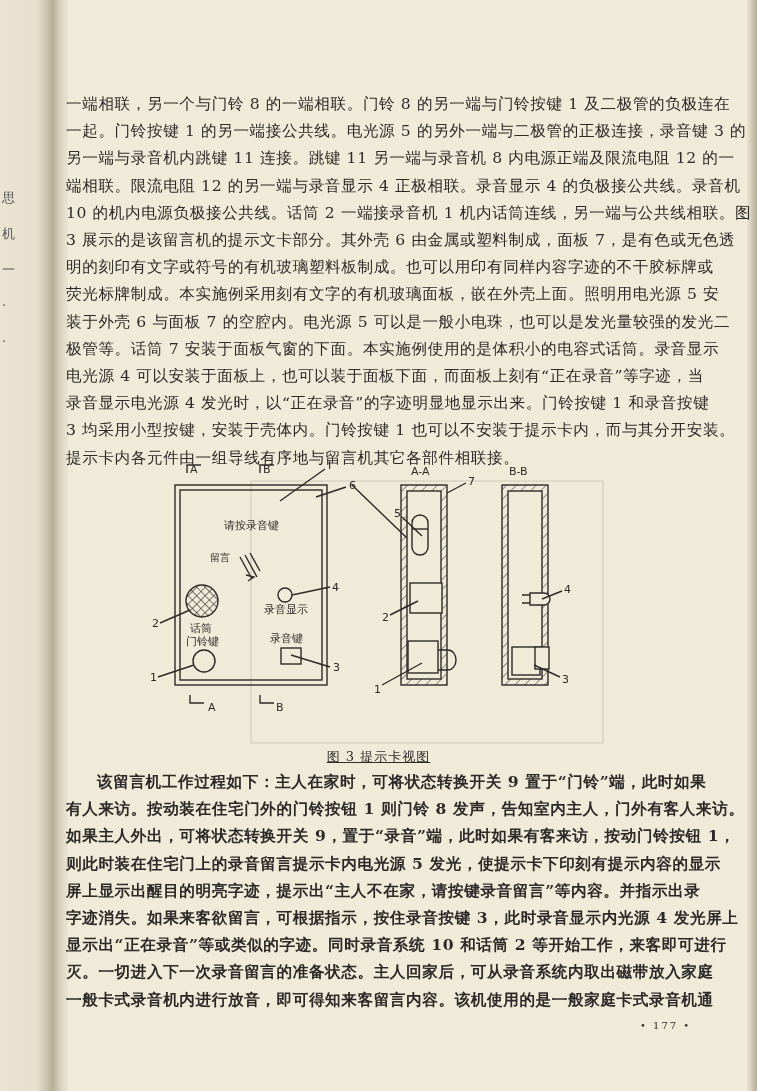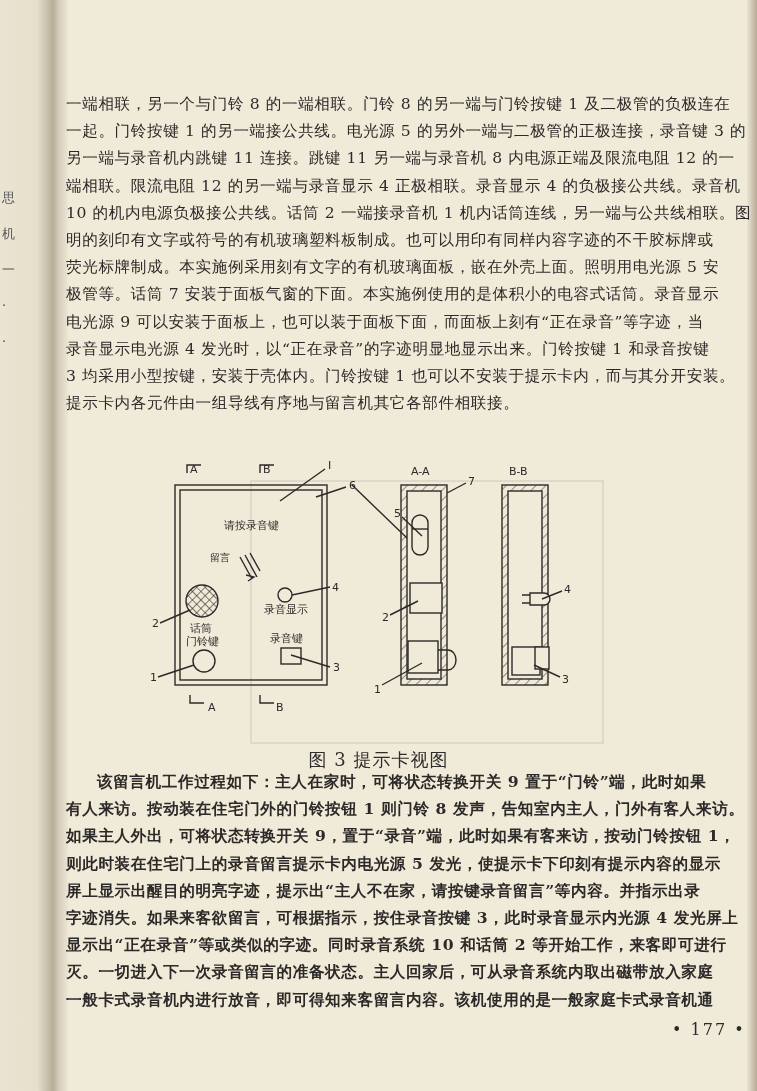--- a/index.html
+++ b/index.html
@@ -27,24 +27,24 @@
     font-size: 15.6px; line-height: 27.2px; letter-spacing: 0.6px;
     text-align: justify; margin: 0;
   }
   .para .ln { display: block; white-space: nowrap; text-align-last: justify; text-align: justify; }
   .para .ln.last { text-align-last: left; }
   .p1 { top: 91px; }
   .p2 { top: 768px; font-weight: bold; }
   .p2 .ln.first { text-indent: 31px; }
   .caption {
     position: absolute; left: 0; width: 757px; top: 748px; text-align: center;
-    font-size: 18px; letter-spacing: 1px; color: #2f2d2a;
+    font-size: 13px; letter-spacing: 1px; color: #2f2d2a; text-decoration: underline;
   }
   .page-num {
-    position: absolute; left: 672px; top: 1020px; font-size: 16px; letter-spacing: 2px;
+    position: absolute; left: 640px; top: 1020px; font-size: 10px; letter-spacing: 2px;
   }
   .figure { position: absolute; left: 150px; top: 455px; width: 480px; height: 290px; }
   .figure svg text { font-family: "DejaVu Sans", "Liberation Sans", sans-serif; fill: #2c2a28; }
   .ghost {
     position: absolute; left: 250px; top: 480px; width: 350px; height: 260px;
     opacity: 0.09; border: 2px solid #333;
   }
 </style>
 </head>
 <body>
@@ -59,24 +59,26 @@
   <div>·</div>
   <div>·</div>
 </div>
 
 <div class="para p1">
   <span class="ln">一端相联，另一个与门铃 8 的一端相联。门铃 8 的另一端与门铃按键 1 及二极管的负极连在</span>
   <span class="ln">一起。门铃按键 1 的另一端接公共线。电光源 5 的另外一端与二极管的正极连接，录音键 3 的</span>
   <span class="ln">另一端与录音机内跳键 11 连接。跳键 11 另一端与录音机 8 内电源正端及限流电阻 12 的一</span>
   <span class="ln">端相联。限流电阻 12 的另一端与录音显示 4 正极相联。录音显示 4 的负极接公共线。录音机</span>
   <span class="ln">10 的机内电源负极接公共线。话筒 2 一端接录音机 1 机内话筒连线，另一端与公共线相联。图</span>
+  <span class="ln">3 展示的是该留言机的提示文卡部分。其外壳 6 由金属或塑料制成，面板 7，是有色或无色透</span>
   <span class="ln">明的刻印有文字或符号的有机玻璃塑料板制成。也可以用印有同样内容字迹的不干胶标牌或</span>
   <span class="ln">荧光标牌制成。本实施例采用刻有文字的有机玻璃面板，嵌在外壳上面。照明用电光源 5 安</span>
+  <span class="ln">装于外壳 6 与面板 7 的空腔内。电光源 5 可以是一般小电珠，也可以是发光量较强的发光二</span>
   <span class="ln">极管等。话筒 7 安装于面板气窗的下面。本实施例使用的是体积小的电容式话筒。录音显示</span>
-  <span class="ln">电光源 9 可以安装于面板上，也可以装于面板下面，而面板上刻有“正在录音”等字迹，当</span>
+  <span class="ln">电光源 4 可以安装于面板上，也可以装于面板下面，而面板上刻有“正在录音”等字迹，当</span>
   <span class="ln">录音显示电光源 4 发光时，以“正在录音”的字迹明显地显示出来。门铃按键 1 和录音按键</span>
   <span class="ln">3 均采用小型按键，安装于壳体内。门铃按键 1 也可以不安装于提示卡内，而与其分开安装。</span>
   <span class="ln last">提示卡内各元件由一组导线有序地与留言机其它各部件相联接。</span>
 </div>
 
 <div class="ghost"></div>
 
 <div class="figure">
   <svg width="480" height="290" viewBox="0 0 480 290">
     <defs>

